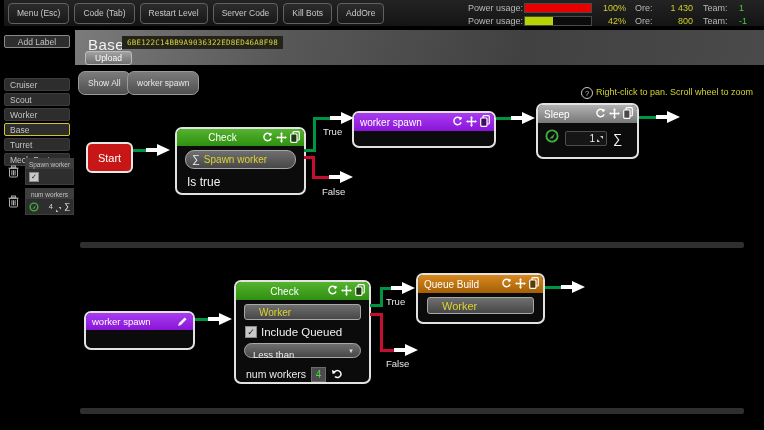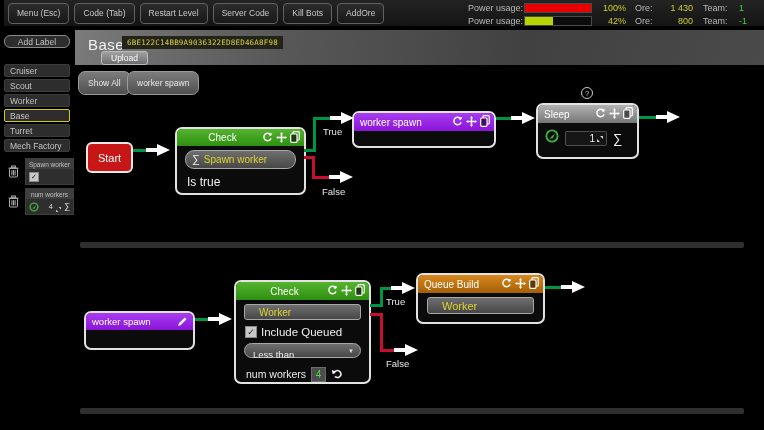--- a/index.html
+++ b/index.html
@@ -22,39 +22,39 @@
   .sore-l{width:24px;margin-left:9px;font-size:9px;color:#b8b8b8;}
   .sore-v{width:34px;font-size:9px;color:#cfcf29;text-align:right;}
   .steam-l{width:34px;margin-left:10px;font-size:9px;color:#b8b8b8;}
   .steam-v{width:18px;font-size:9px;color:#3ed43e;padding-left:2px;}
 
   
   .sidebar{position:absolute;left:0;top:28px;width:75px;height:402px;background:#000;}
   .side-btn{position:relative;width:66px;height:13px;margin:0 0 2px 4px;background:#2d2d2d;
             border:1px solid #3c3c3c;border-radius:2px;color:#c4c4c4;font-size:8.5px;
             display:flex;align-items:center;padding-left:5px;box-sizing:border-box;}
-  .side-btn.addlabel{margin-top:7px;margin-bottom:16px;justify-content:center;padding-left:0;border-color:#8a8a8a;border-radius:6px;}
+  .side-btn.addlabel{margin-top:7px;margin-bottom:30px;justify-content:center;padding-left:0;border-color:#8a8a8a;}
   .side-btn.selected{border:1px solid #d4c428;}
   .var-row{position:absolute;left:0;display:flex;align-items:flex-start;}
   .var-panel{width:47px;background:#2e2e2e;border:1px solid #3e3e3e;}
   .var-title{height:10px;background:#3e3e3e;color:#c0c0c0;font-size:6.5px;display:flex;
              align-items:center;justify-content:center;white-space:nowrap;}
   .var-body{display:flex;align-items:center;padding:2px 3px;height:11px;}
   .trash{margin:6px 6px 0 8px;}
 
   
   .band{position:absolute;left:75px;top:30px;width:689px;height:35px;
         background:linear-gradient(105deg,#7b7b7b 0%,#585858 30%,#414141 65%,#4a4a4a 100%);}
   .band-title{position:absolute;left:13px;top:6px;font-size:15px;color:#f2f2f2;letter-spacing:0.5px;}
   .band-hash{position:absolute;left:47px;top:6px;background:#23231a;color:#d6d040;
              font-family:"DejaVu Sans Mono","Liberation Mono",monospace;font-size:7.5px;
              padding:2px 5px;letter-spacing:0.2px;}
   .band-upload{position:absolute;left:10px;top:21px;height:12px;padding:0 9px;font-size:8.5px;color:#fff;
                background:linear-gradient(#a2a2a2,#6d6d6d);border:1px solid #bcbcbc;border-radius:3px;
-               display:flex;align-items:center;margin-left:16px;}
+               display:flex;align-items:center;}
   .vtab{position:absolute;height:14px;padding:4px 9px;font-size:8.5px;color:#e8e8e8;
         background:linear-gradient(#7c7c7c,#4f4f4f);border:1px solid #9a9a9a;border-radius:7px;
         display:flex;align-items:center;white-space:nowrap;}
 
   
   .node{position:absolute;background:#0b0b0b;border:2px solid #e2e2e2;border-radius:7px;
         box-sizing:border-box;overflow:hidden;}
   .nhead{display:flex;align-items:center;height:17px;padding:0 4px 0 6px;color:#fff;}
   .nhead .ttl{flex:1;font-size:10px;white-space:nowrap;}
   .nhead .ics{display:flex;align-items:center;gap:3px;}
@@ -187,20 +187,21 @@
   <div class="band">
     <span class="band-title">Base</span>
     <span class="band-hash">6BE122C14BB9A9036322ED8ED46A8F98</span>
     <div class="band-upload">Upload</div>
   </div>
 
   <div class="vtab" style="left:78px;top:71px;">Show All</div>
   <div class="vtab" style="left:127px;top:71px;">worker spawn</div>
 
   <div class="qmark" style="left:581px;top:87px;">?</div>
+  <div class="hint" style="left:596px;top:87px;">Right-click to pan. Scroll wheel to zoom</div>
 
   <div class="start-node" style="left:86px;top:142px;width:47px;height:31px;">Start</div>
 
   <div class="wire" style="left:133px;top:149px;width:13px;height:3px;background:#009540;"></div>
   <span class="warrow" style="left:146px;top:142px;">
     <svg width="24" height="16" viewBox="0 0 24 16">
         <path d="M0 6h11V2l13 6-13 6v-4H0z" fill="#fff"></path>
       </svg>
   </span>
 

